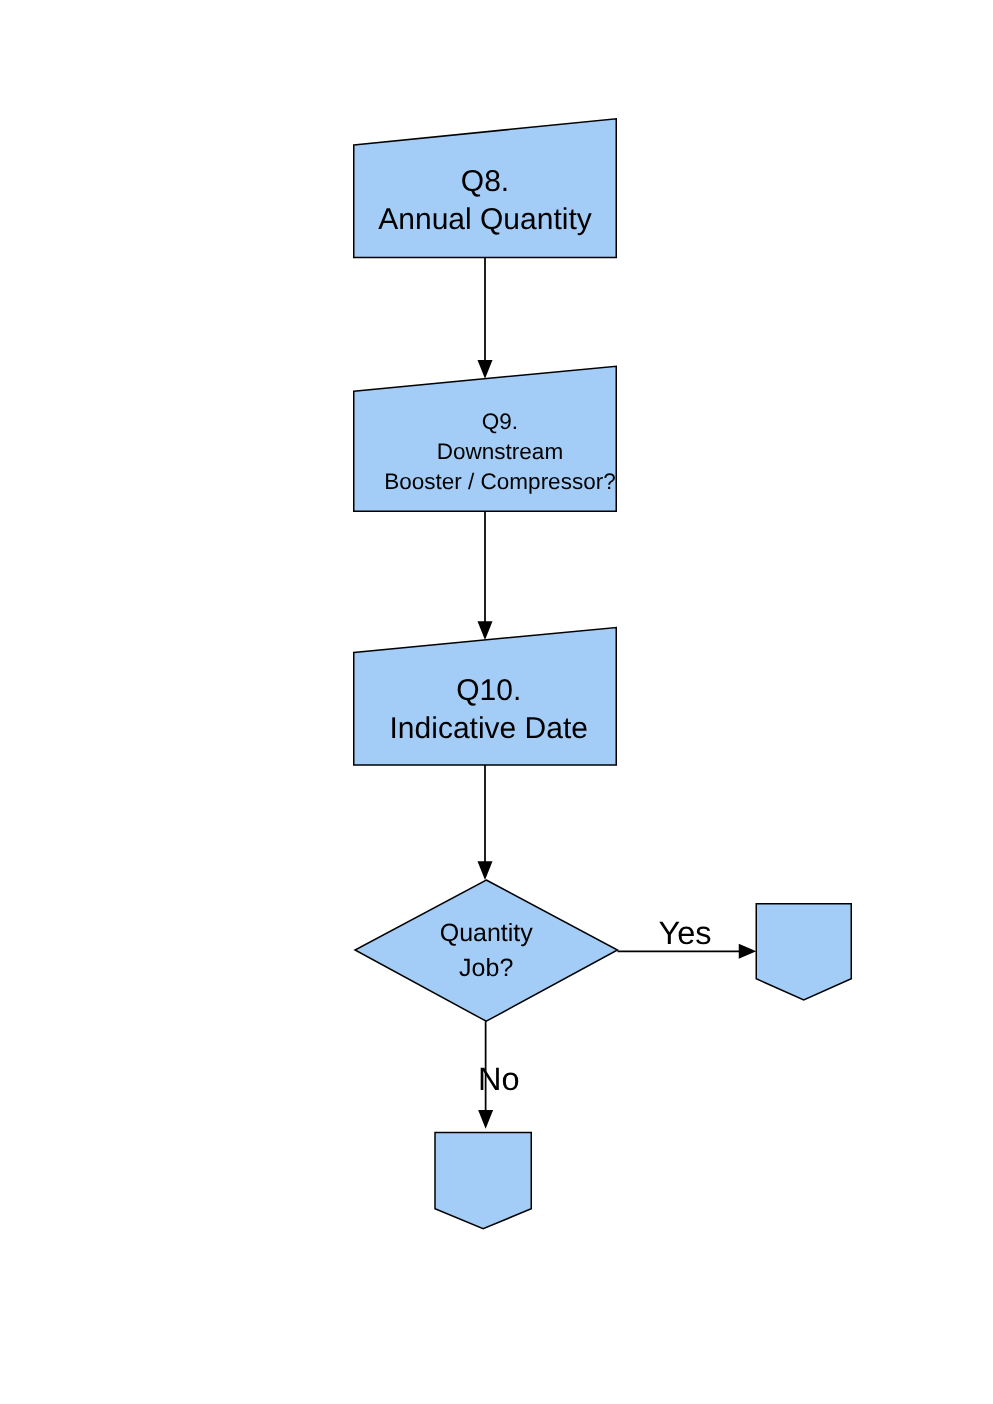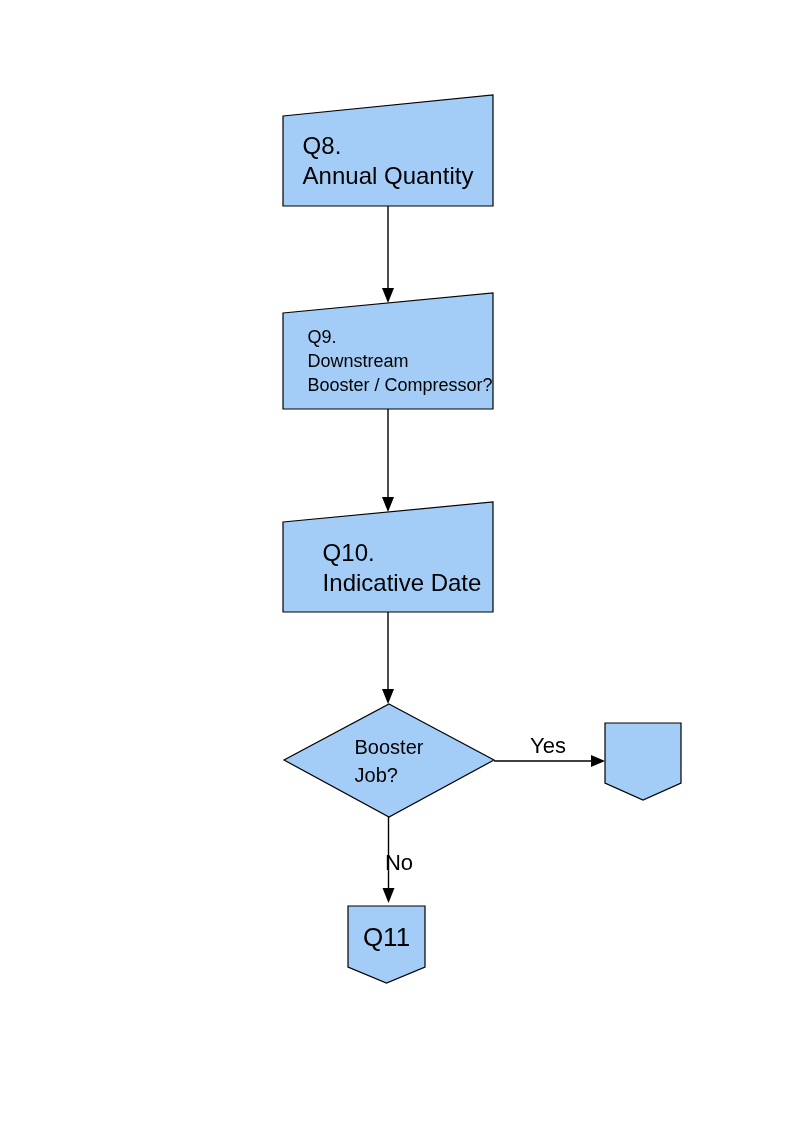--- a/index.html
+++ b/index.html
@@ -14,28 +14,29 @@
   }
   #diagram-svg { position: absolute; left: 0; top: 0; }
   .node-outline { stroke: #000000; stroke-width: 1.2; }
   .connector { stroke: #000000; stroke-width: 1.4; }
   .arrowhead { fill: #000000; stroke: none; }
   .label {
     position: absolute;
     display: flex;
     align-items: center;
     justify-content: center;
+    text-align: center;
     white-space: pre-line;
     color: #000000;
   }
   .t24 { font-size: 24px; line-height: 30px; }
   .t18 { font-size: 18px; line-height: 24px; padding-left: 12px; }
   .t20 { font-size: 20px; line-height: 28px; }
   .t26 { font-size: 26px; line-height: 30px; }
-  .t22 { font-size: 22px; line-height: 24px; }
+  .t22 { font-size: 26px; line-height: 24px; }
 </style>
 </head>
 <body>
 
 <div id="page">
 
   <svg id="diagram-svg" width="794" height="1123" viewBox="0 0 794 1123">
 
     <polygon class="node-outline" points="283,116 493,95 493,206 283,206" fill="#A3CCF6"></polygon>
 
@@ -65,26 +66,25 @@
     <polygon class="node-outline" points="348,906 425,906 425,967 386.5,983 348,967" fill="#A3CCF6"></polygon>
   </svg>
 
   <div class="label t24" style="left:283px; top:116px; width:210px; height:90px;">Q8.
 Annual Quantity</div>
 
   <div class="label t18" style="left:283px; top:313px; width:210px; height:96px;">Q9.
 Downstream
 Booster / Compressor?</div>
 
-  <div class="label t24" style="left:283px; top:520px; width:238px; height:96px;">Q10.
+  <div class="label t24" style="left:272px; top:520px; width:238px; height:96px;">Q10.
 Indicative Date</div>
 
-  <div class="label t20" style="left:284px; top:704px; width:210px; height:113px;">Booster
+  <div class="label t20" style="left:284px; top:704px; width:210px; height:113px;">Quantity
 Job?</div>
 
 
-  <div class="label t26" style="left:348px; top:906px; width:77px; height:61px;">Q11</div>
 
   <div class="label t22" style="left:518px; top:732px; width:60px; height:28px;">Yes</div>
 
   <div class="label t22" style="left:379px; top:849px; width:40px; height:28px;">No</div>
 
 </div>
 
 </body></html>

